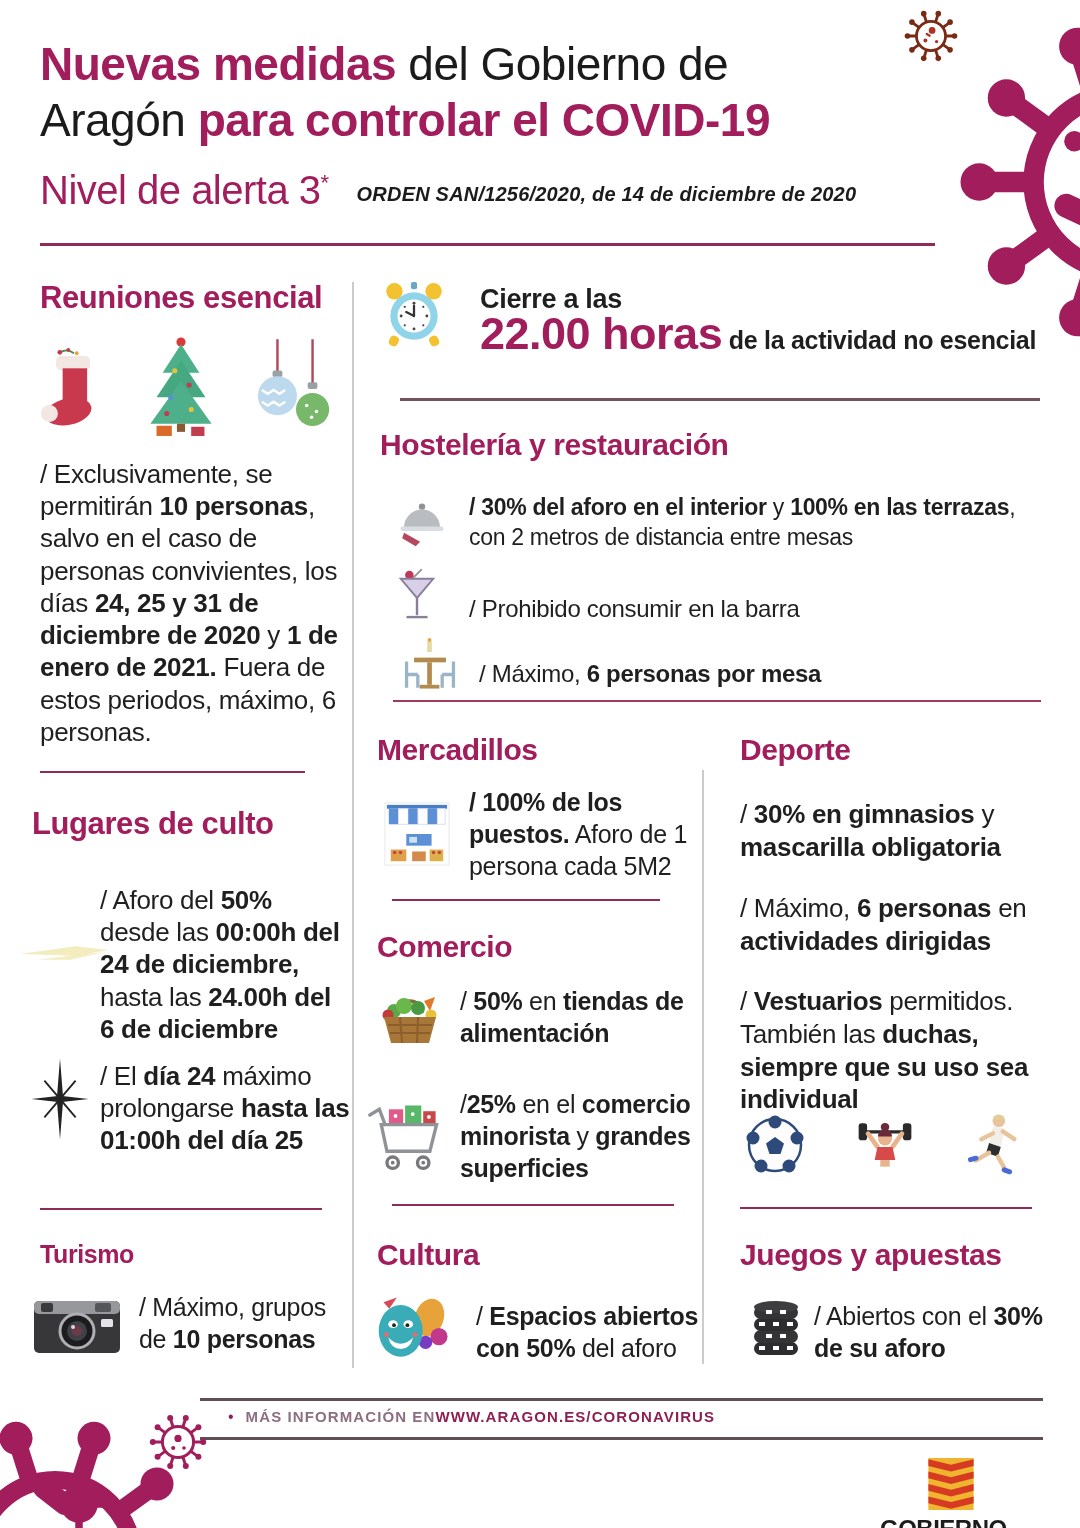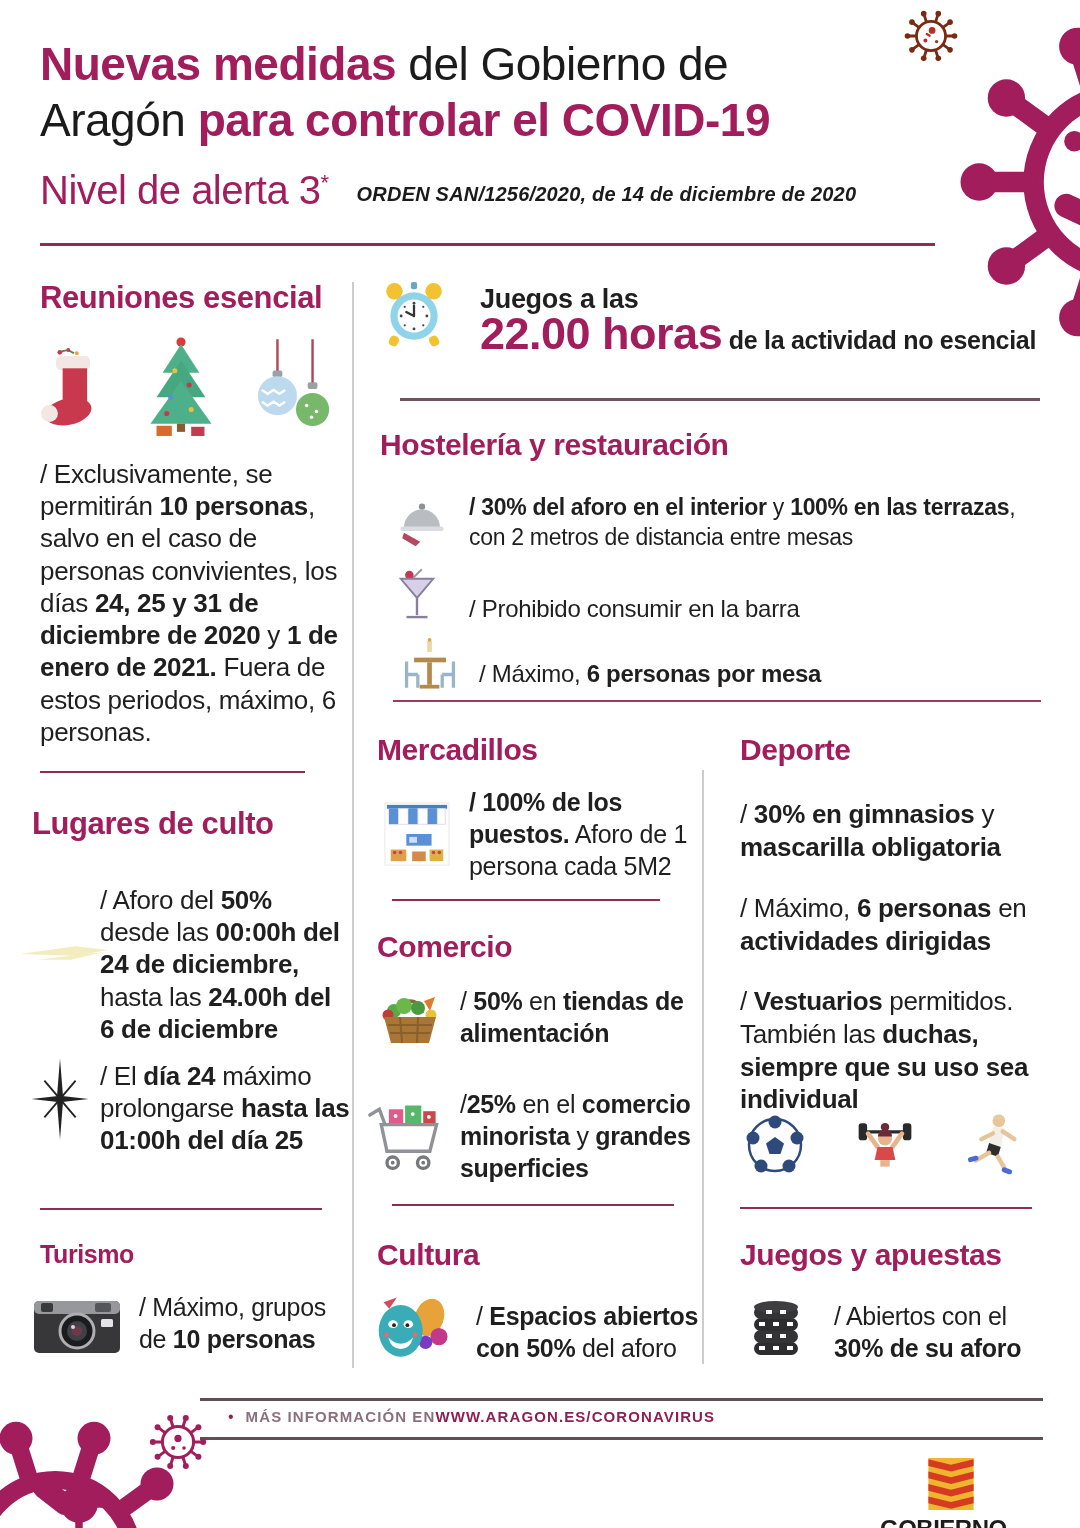--- a/index.html
+++ b/index.html
@@ -224,21 +224,21 @@
       <circle cx="32" cy="47.5" r="1.4" fill="#444"></circle>
     <circle cx="19.5" cy="35" r="1.4" fill="#444"></circle>
       <circle cx="44.5" cy="35" r="1.4" fill="#444"></circle>
     <circle cx="23" cy="26" r="1.1" fill="#444"></circle>
       <circle cx="41" cy="26" r="1.1" fill="#444"></circle>
     <circle cx="23" cy="44" r="1.1" fill="#444"></circle>
       <circle cx="41" cy="44" r="1.1" fill="#444"></circle>
     <line x1="32" y1="35" x2="32" y2="25" stroke="#333" stroke-width="2.2" stroke-linecap="round"></line>
     <line x1="32" y1="35" x2="24.5" y2="31" stroke="#333" stroke-width="2.2" stroke-linecap="round"></line>
   </svg>
-  <div class="abs b" style="left:480px;top:284px;font-size:27px;letter-spacing:-0.3px">Juegos a las</div>
+  <div class="abs b" style="left:480px;top:284px;font-size:27px;letter-spacing:-0.3px">Cierre a las</div>
   <div class="abs closing-line2" style="left:480px;top:308px">
     <span class="b mag" style="font-size:45px;letter-spacing:-0.5px">22.00 horas</span>
     <span class="b" style="font-size:25px;letter-spacing:-0.3px;white-space:pre"> de la actividad no esencial</span>
   </div>
   <div class="abs" style="left:400px;top:398px;width:640px;height:2.5px;background:#74525c"></div>
 
   <div class="abs sec-h" style="left:380px;top:428px;font-size:30px">Hostelería y restauración</div>
 
   <div class="abs" style="left:395px;top:492px;width:648px">
     <div class="row">
@@ -429,21 +429,21 @@
         <rect x="34" y="38" width="6" height="4" fill="#fff"></rect>
       <rect x="8" y="22" width="44" height="13" rx="6.5" fill="#2d2d2f"></rect>
       <rect x="13" y="26" width="6" height="4" fill="#fff"></rect>
         <rect x="27" y="26" width="6" height="4" fill="#fff"></rect>
         <rect x="41" y="26" width="6" height="4" fill="#fff"></rect>
       <rect x="8" y="10" width="44" height="13" rx="6.5" fill="#343436"></rect>
       <ellipse cx="30" cy="11" rx="22" ry="6" fill="#3e3e40"></ellipse>
       <rect x="20" y="14" width="6" height="4" fill="#fff"></rect>
         <rect x="34" y="14" width="6" height="4" fill="#fff"></rect>
     </svg>
-    <div class="body-text" style="margin-left:28px;margin-top:8px;font-size:25px;line-height:1.28">
+    <div class="body-text" style="margin-left:8px;margin-top:8px;font-size:25px;line-height:1.28">
       <span>/ Abiertos con el </span><span class="b">30% de su aforo</span>
     </div>
   </div>
 
   <div class="abs" style="left:200px;top:1398px;width:843px;height:2.5px;background:#5f4e54"></div>
   <div class="abs footer-info" style="left:228px;top:1408px">
     <span style="font-size:16px;color:#8e1f52;margin-right:12px">•</span>
     <span style="font-size:15px;font-weight:600;letter-spacing:1.1px;color:#8d6e7e">MÁS INFORMACIÓN EN </span>
     <span style="font-size:15px;font-weight:800;letter-spacing:1.1px;color:#8e1f52">WWW.ARAGON.ES/CORONAVIRUS</span>
   </div>

